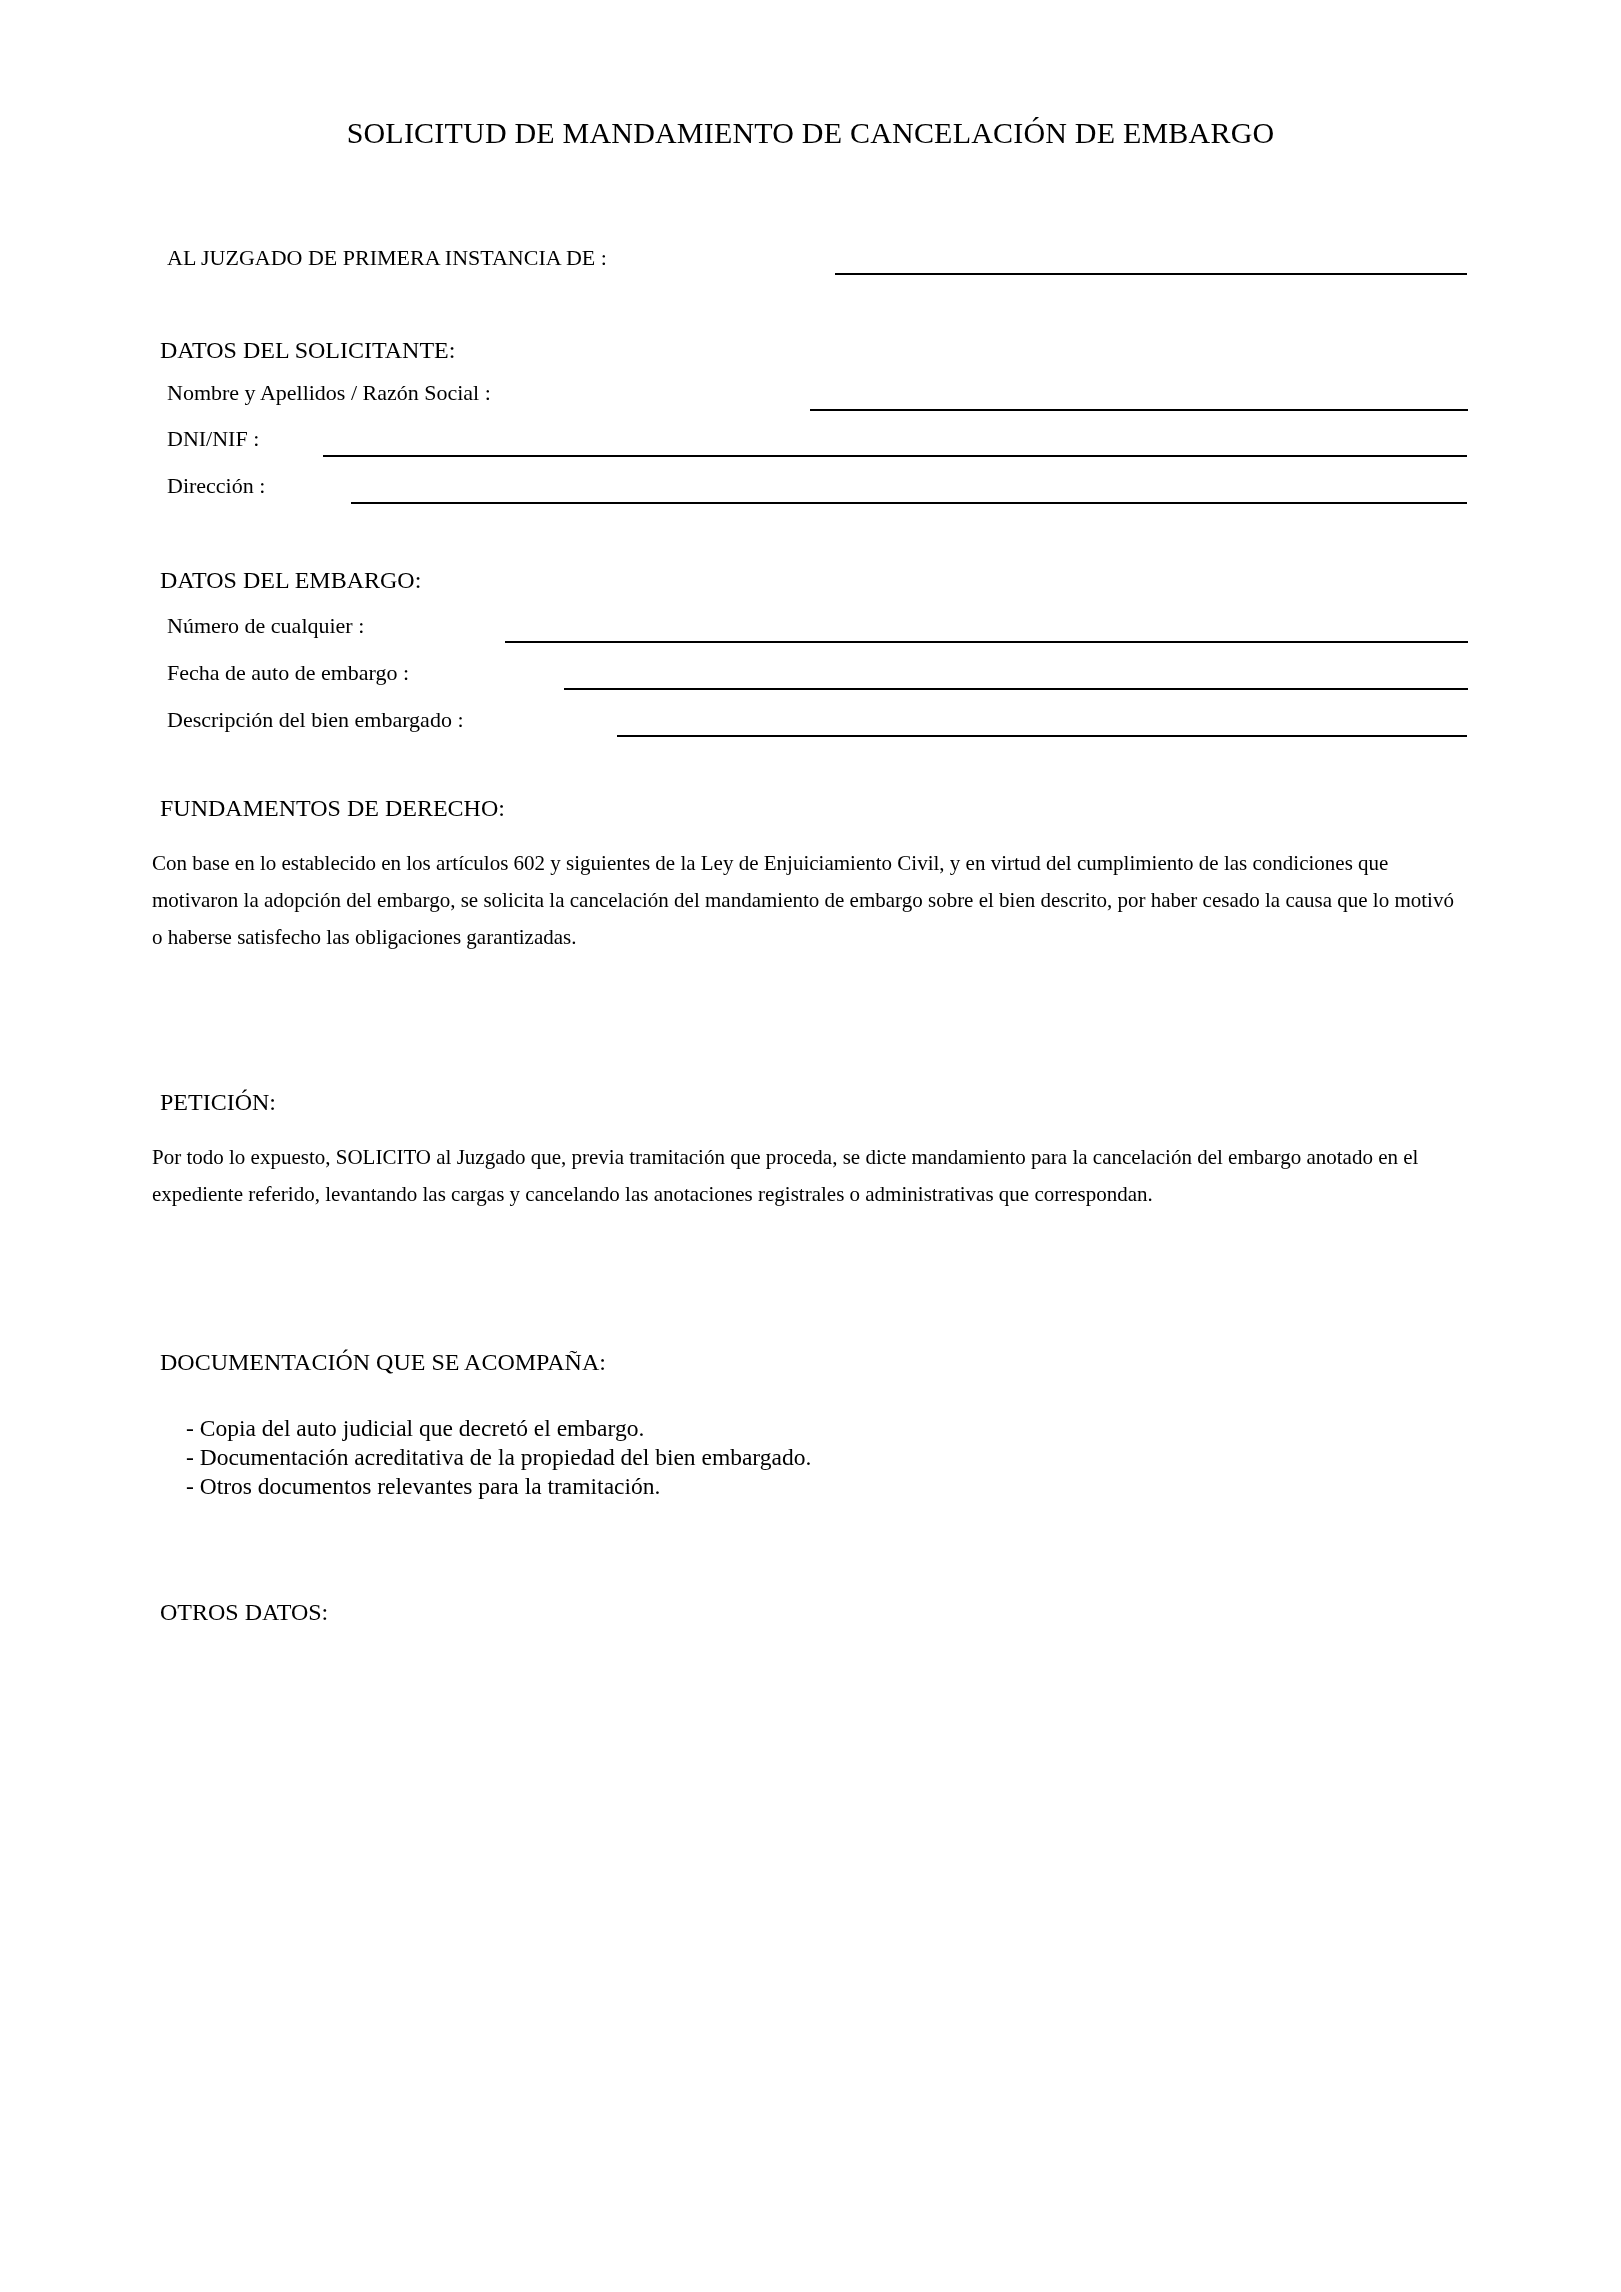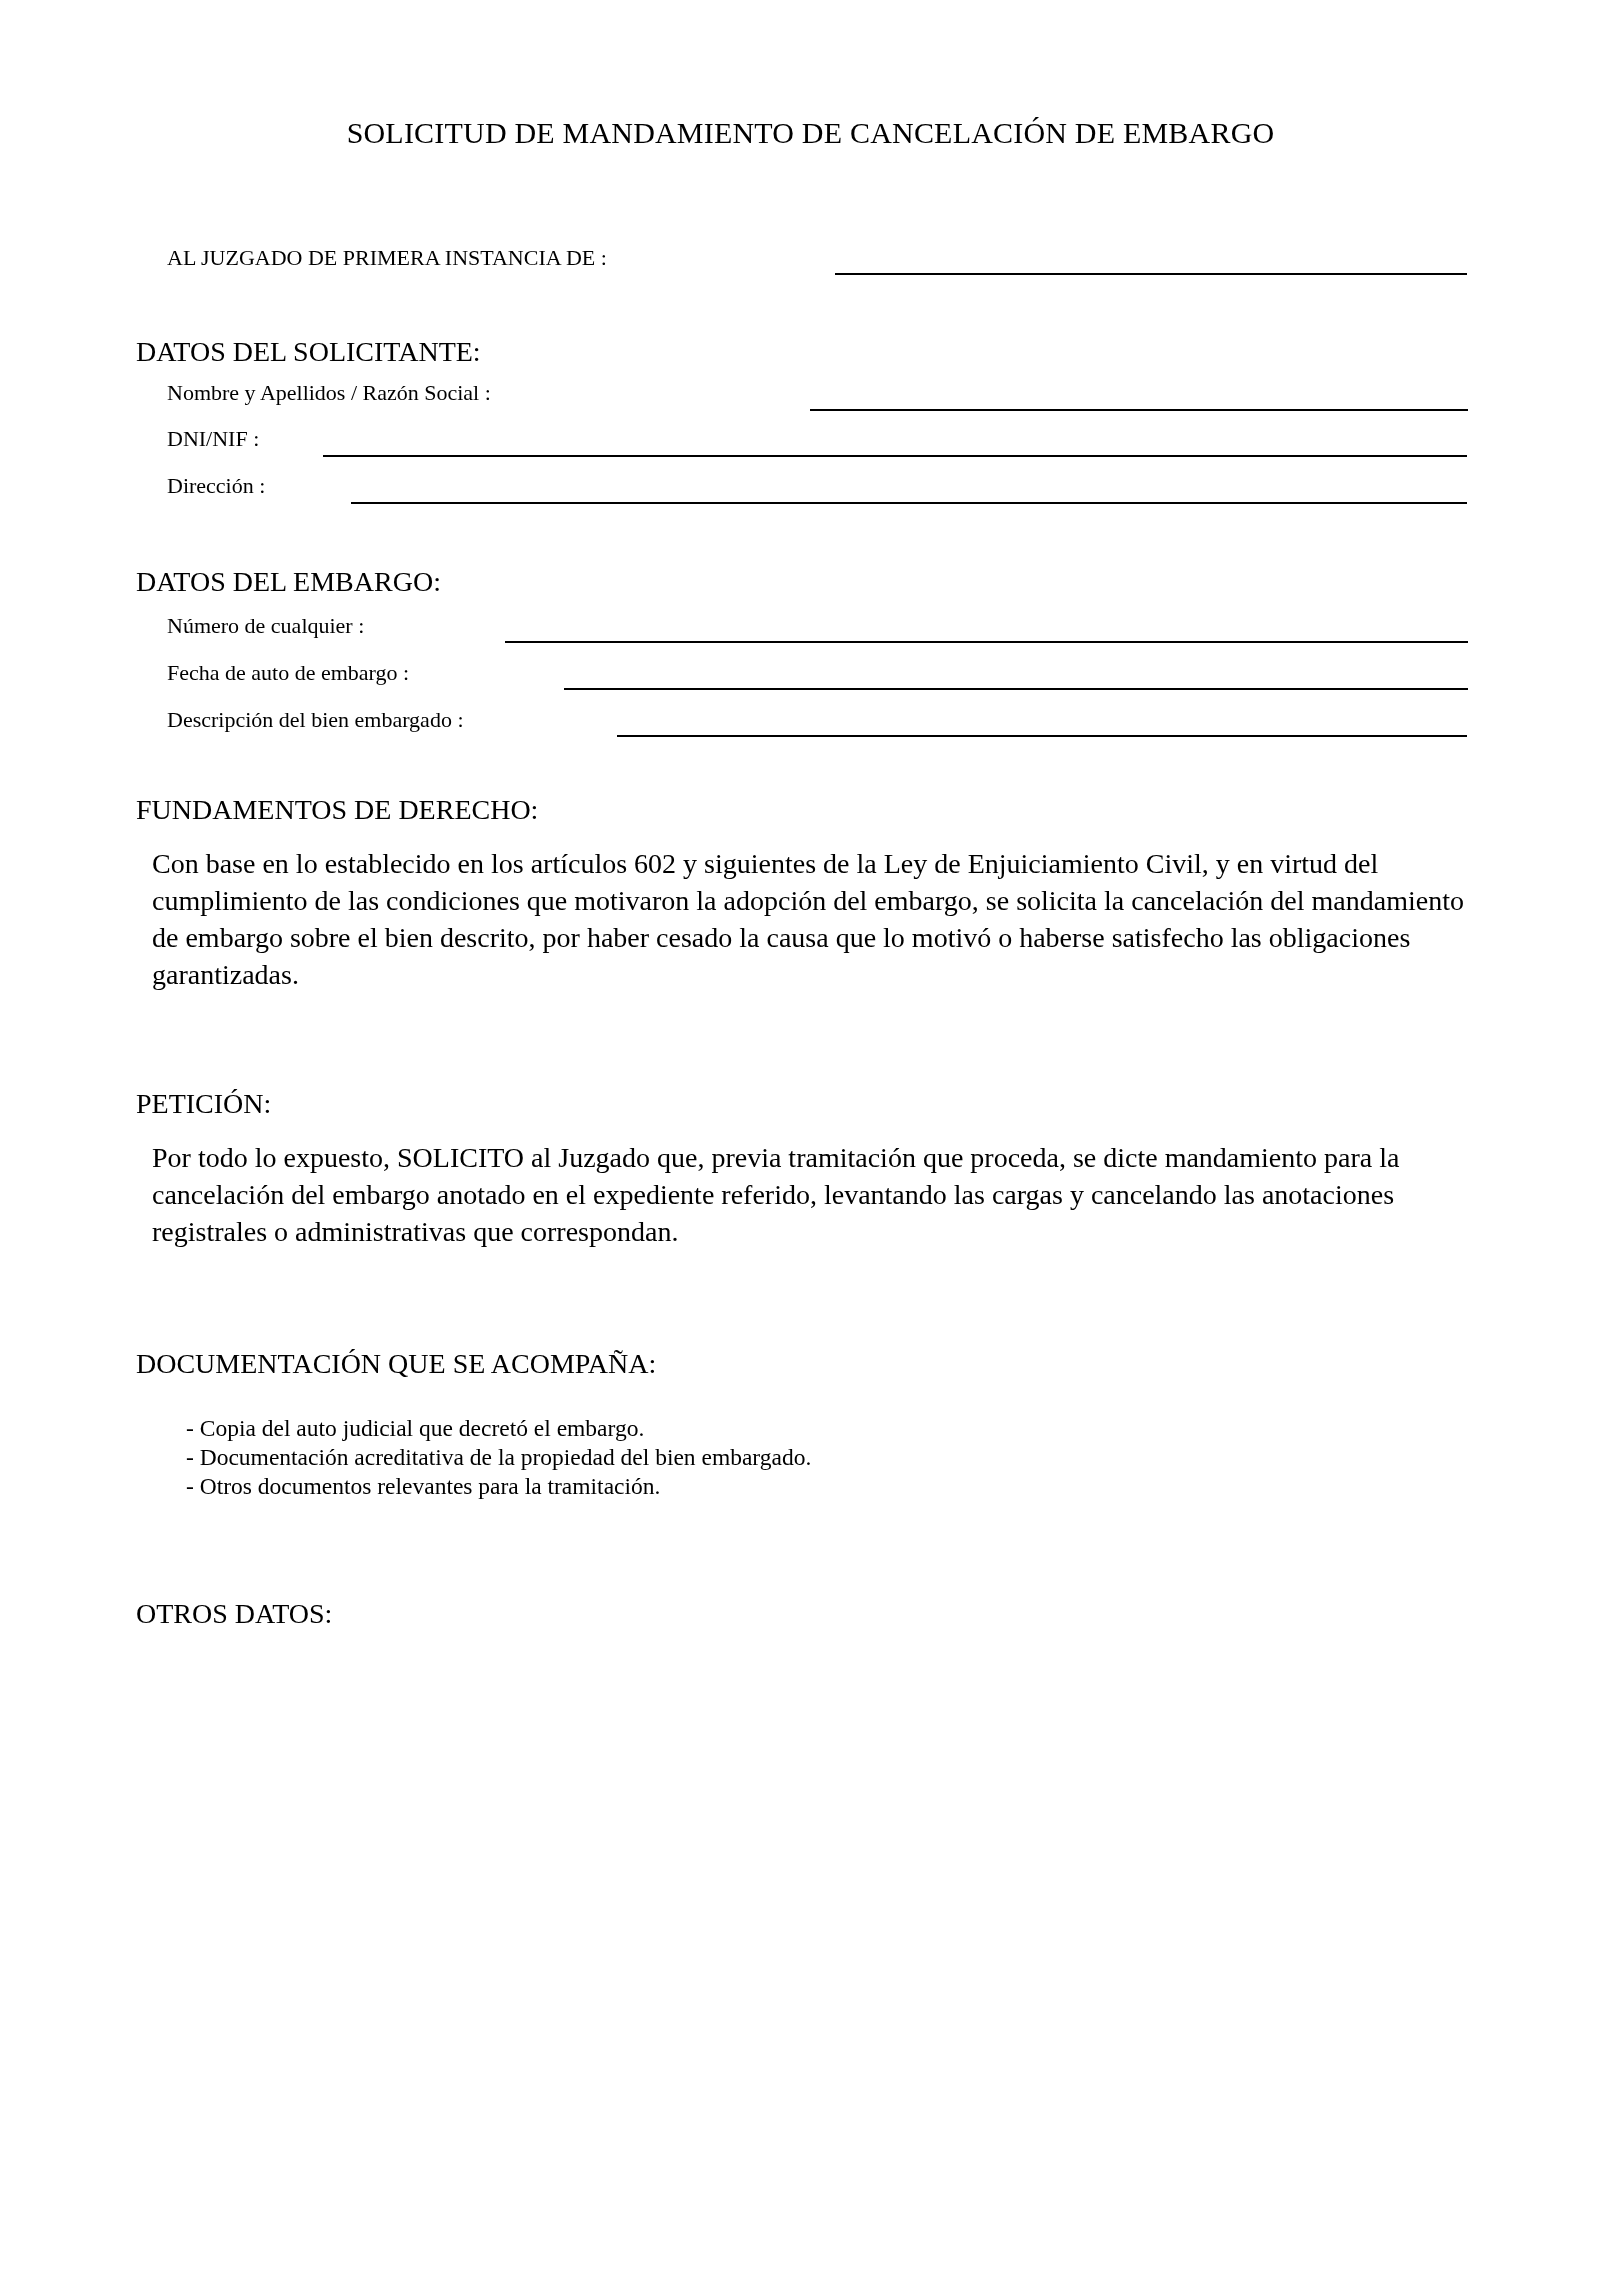--- a/index.html
+++ b/index.html
@@ -28,22 +28,22 @@
     width: 1621px;
     text-align: center;
     font-size: 30px;
     letter-spacing: 0.2px;
     line-height: 1.2;
     white-space: nowrap;
   }
 
   .section-head {
     position: absolute;
-    left: 136px;
-    font-size: 28px;
+    left: 160px;
+    font-size: 24px;
     line-height: 1.0;
     white-space: nowrap;
   }
 
   .field-label {
     position: absolute;
     left: 167px;
     font-size: 22px;
     line-height: 1.0;
     white-space: nowrap;
@@ -54,21 +54,21 @@
     position: absolute;
     height: 0;
     border-top: 2.9px solid #000000;
   }
 
   
   .para {
     position: absolute;
     left: 152px;
     width: 1315px;
-    font-size: 28px;
+    font-size: 21px;
     line-height: 37px;
     text-align: left;
   }
 
   
   .doc-list {
     position: absolute;
     left: 186px;
     width: 1274px;
     font-size: 23.5px;

